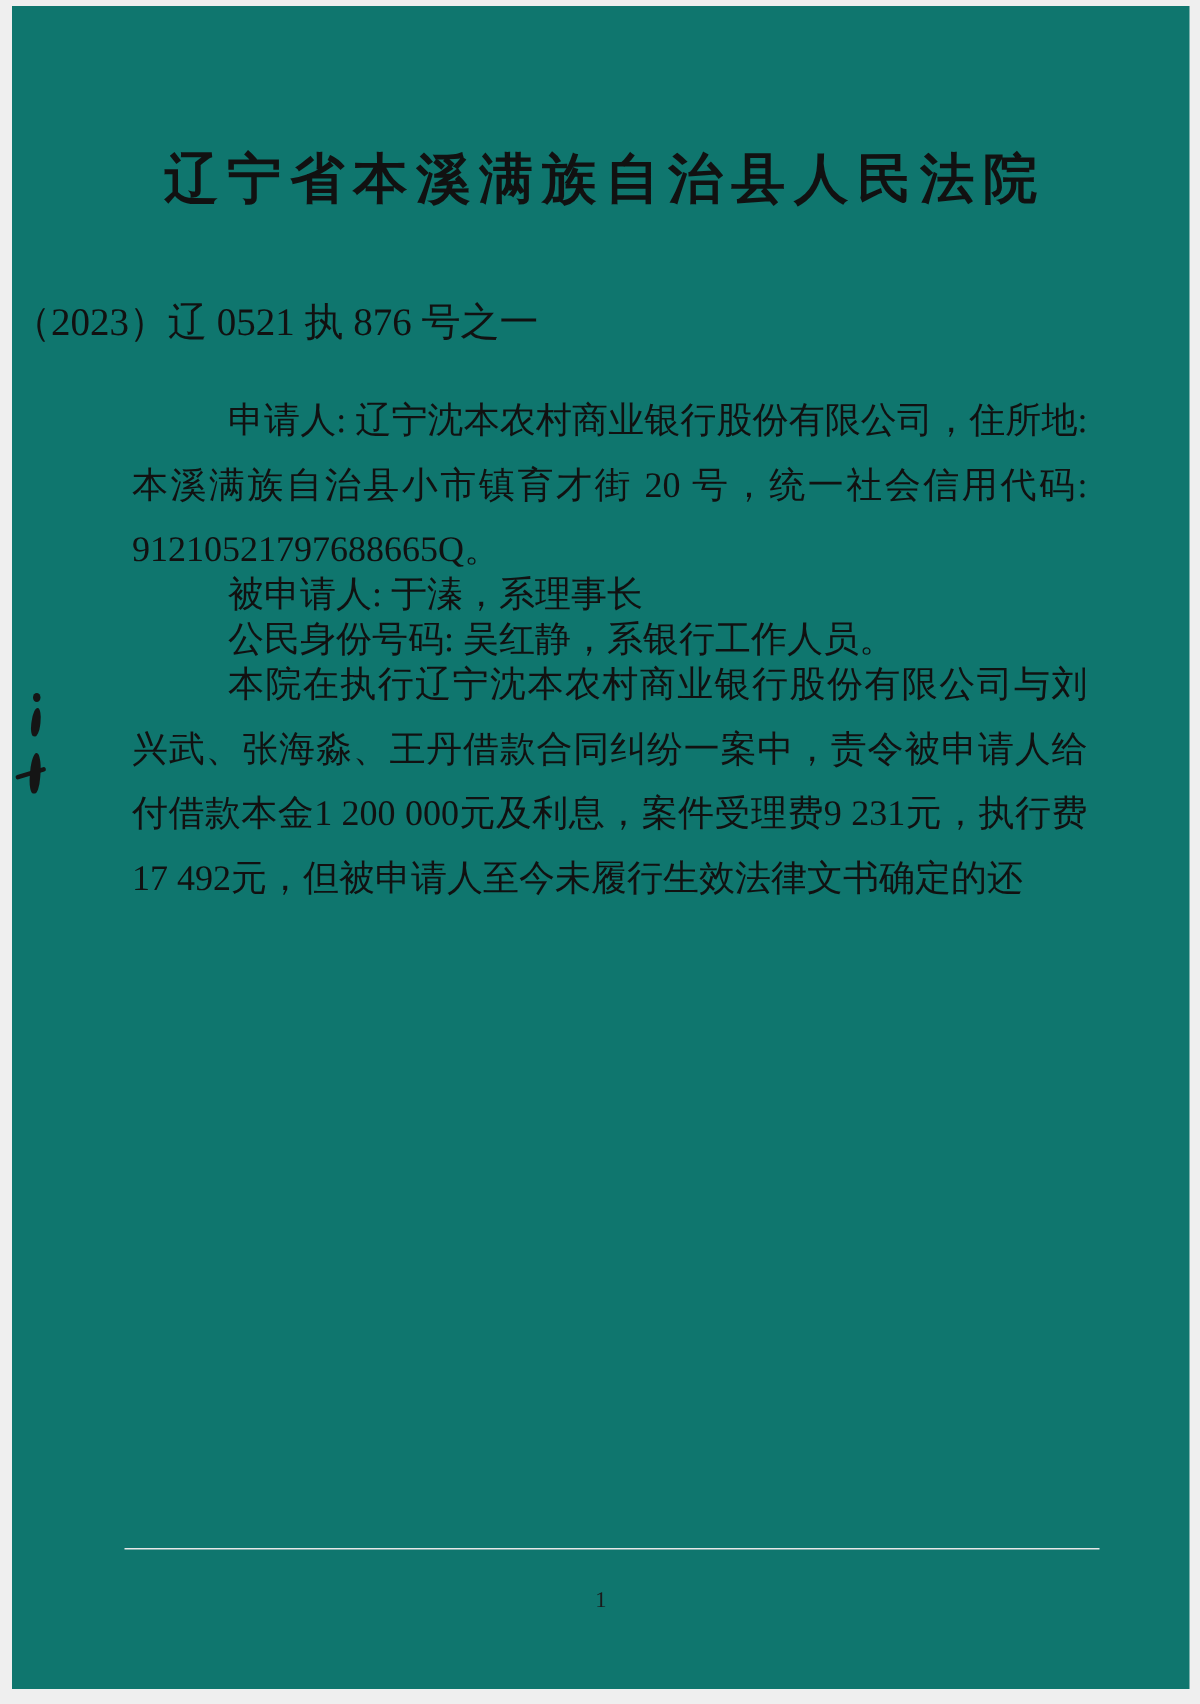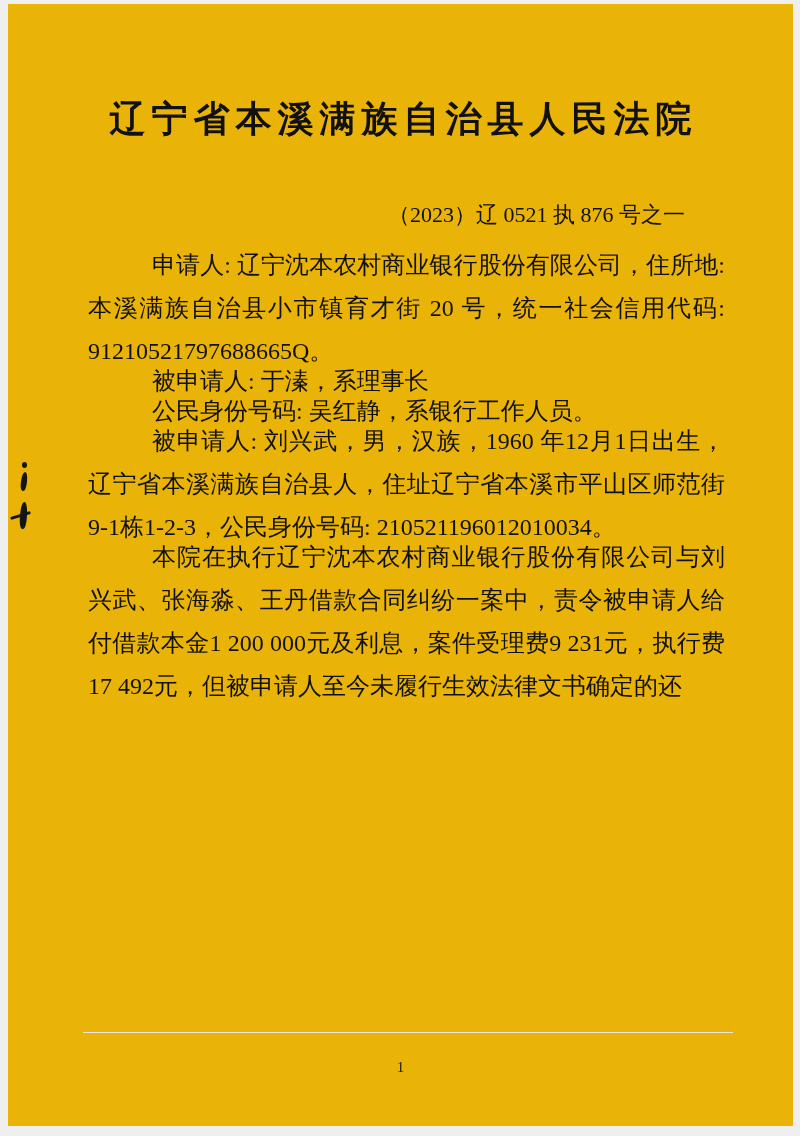--- a/index.html
+++ b/index.html
@@ -16,21 +16,21 @@
     height: 1136px;
     background: #efefef;
     overflow: hidden;
   }
   .page {
     position: absolute;
     left: 8px;
     top: 4px;
     width: 785px;
     height: 1122px;
-    background: #eab308;
+    background: #0f766e;
     color: #111111;
   }
   .court-name {
     margin: 94px 0 0 0;
     text-align: center;
     font-size: 36px;
     line-height: 42px;
     font-weight: 700;
     letter-spacing: 6px;
     text-indent: 6px;
@@ -41,27 +41,26 @@
     text-align: center;
     font-size: 40px;
     line-height: 46px;
     font-weight: 700;
     letter-spacing: 14px;
     text-indent: 14px;
     white-space: nowrap;
   }
   .case-number {
     margin-top: 62px;
-    text-align: right;
     padding-right: 108px;
-    font-size: 22px;
+    font-size: 26px;
     line-height: 26px;
   }
   .body-text {
-    margin: 16px 68px 0 80px;
+    margin: 32px 68px 0 80px;
     font-size: 24px;
     line-height: 43px;
     text-align: justify;
   }
   .body-text p {
     margin: 0;
     text-indent: 64px;
   }
   .body-text p + p {
     margin-top: -13px;
@@ -102,21 +101,20 @@
 
     <h1 class="court-name">辽宁省本溪满族自治县人民法院</h1>
 
 
     <div class="case-number">（2023）辽 0521 执 876 号之一</div>
 
     <div class="body-text">
       <p>申请人: 辽宁沈本农村商业银行股份有限公司，住所地: 本溪满族自治县小市镇育才街 20 号，统一社会信用代码: 91210521797688665Q。</p>
       <p>被申请人: 于溱，系理事长</p>
       <p>公民身份号码: 吴红静，系银行工作人员。</p>
-      <p>被申请人: 刘兴武，男，汉族，1960 年12月1日出生，辽宁省本溪满族自治县人，住址辽宁省本溪市平山区师范街9-1栋1-2-3，公民身份号码: 210521196012010034。</p>
       <p>本院在执行辽宁沈本农村商业银行股份有限公司与刘兴武、张海淼、王丹借款合同纠纷一案中，责令被申请人给付借款本金1 200 000元及利息，案件受理费9 231元，执行费17 492元，但被申请人至今未履行生效法律文书确定的还</p>
     </div>
 
     <div class="scan-line"></div>
 
     <div class="page-number">1</div>
   </div>
 </div>
 
 </body></html>

